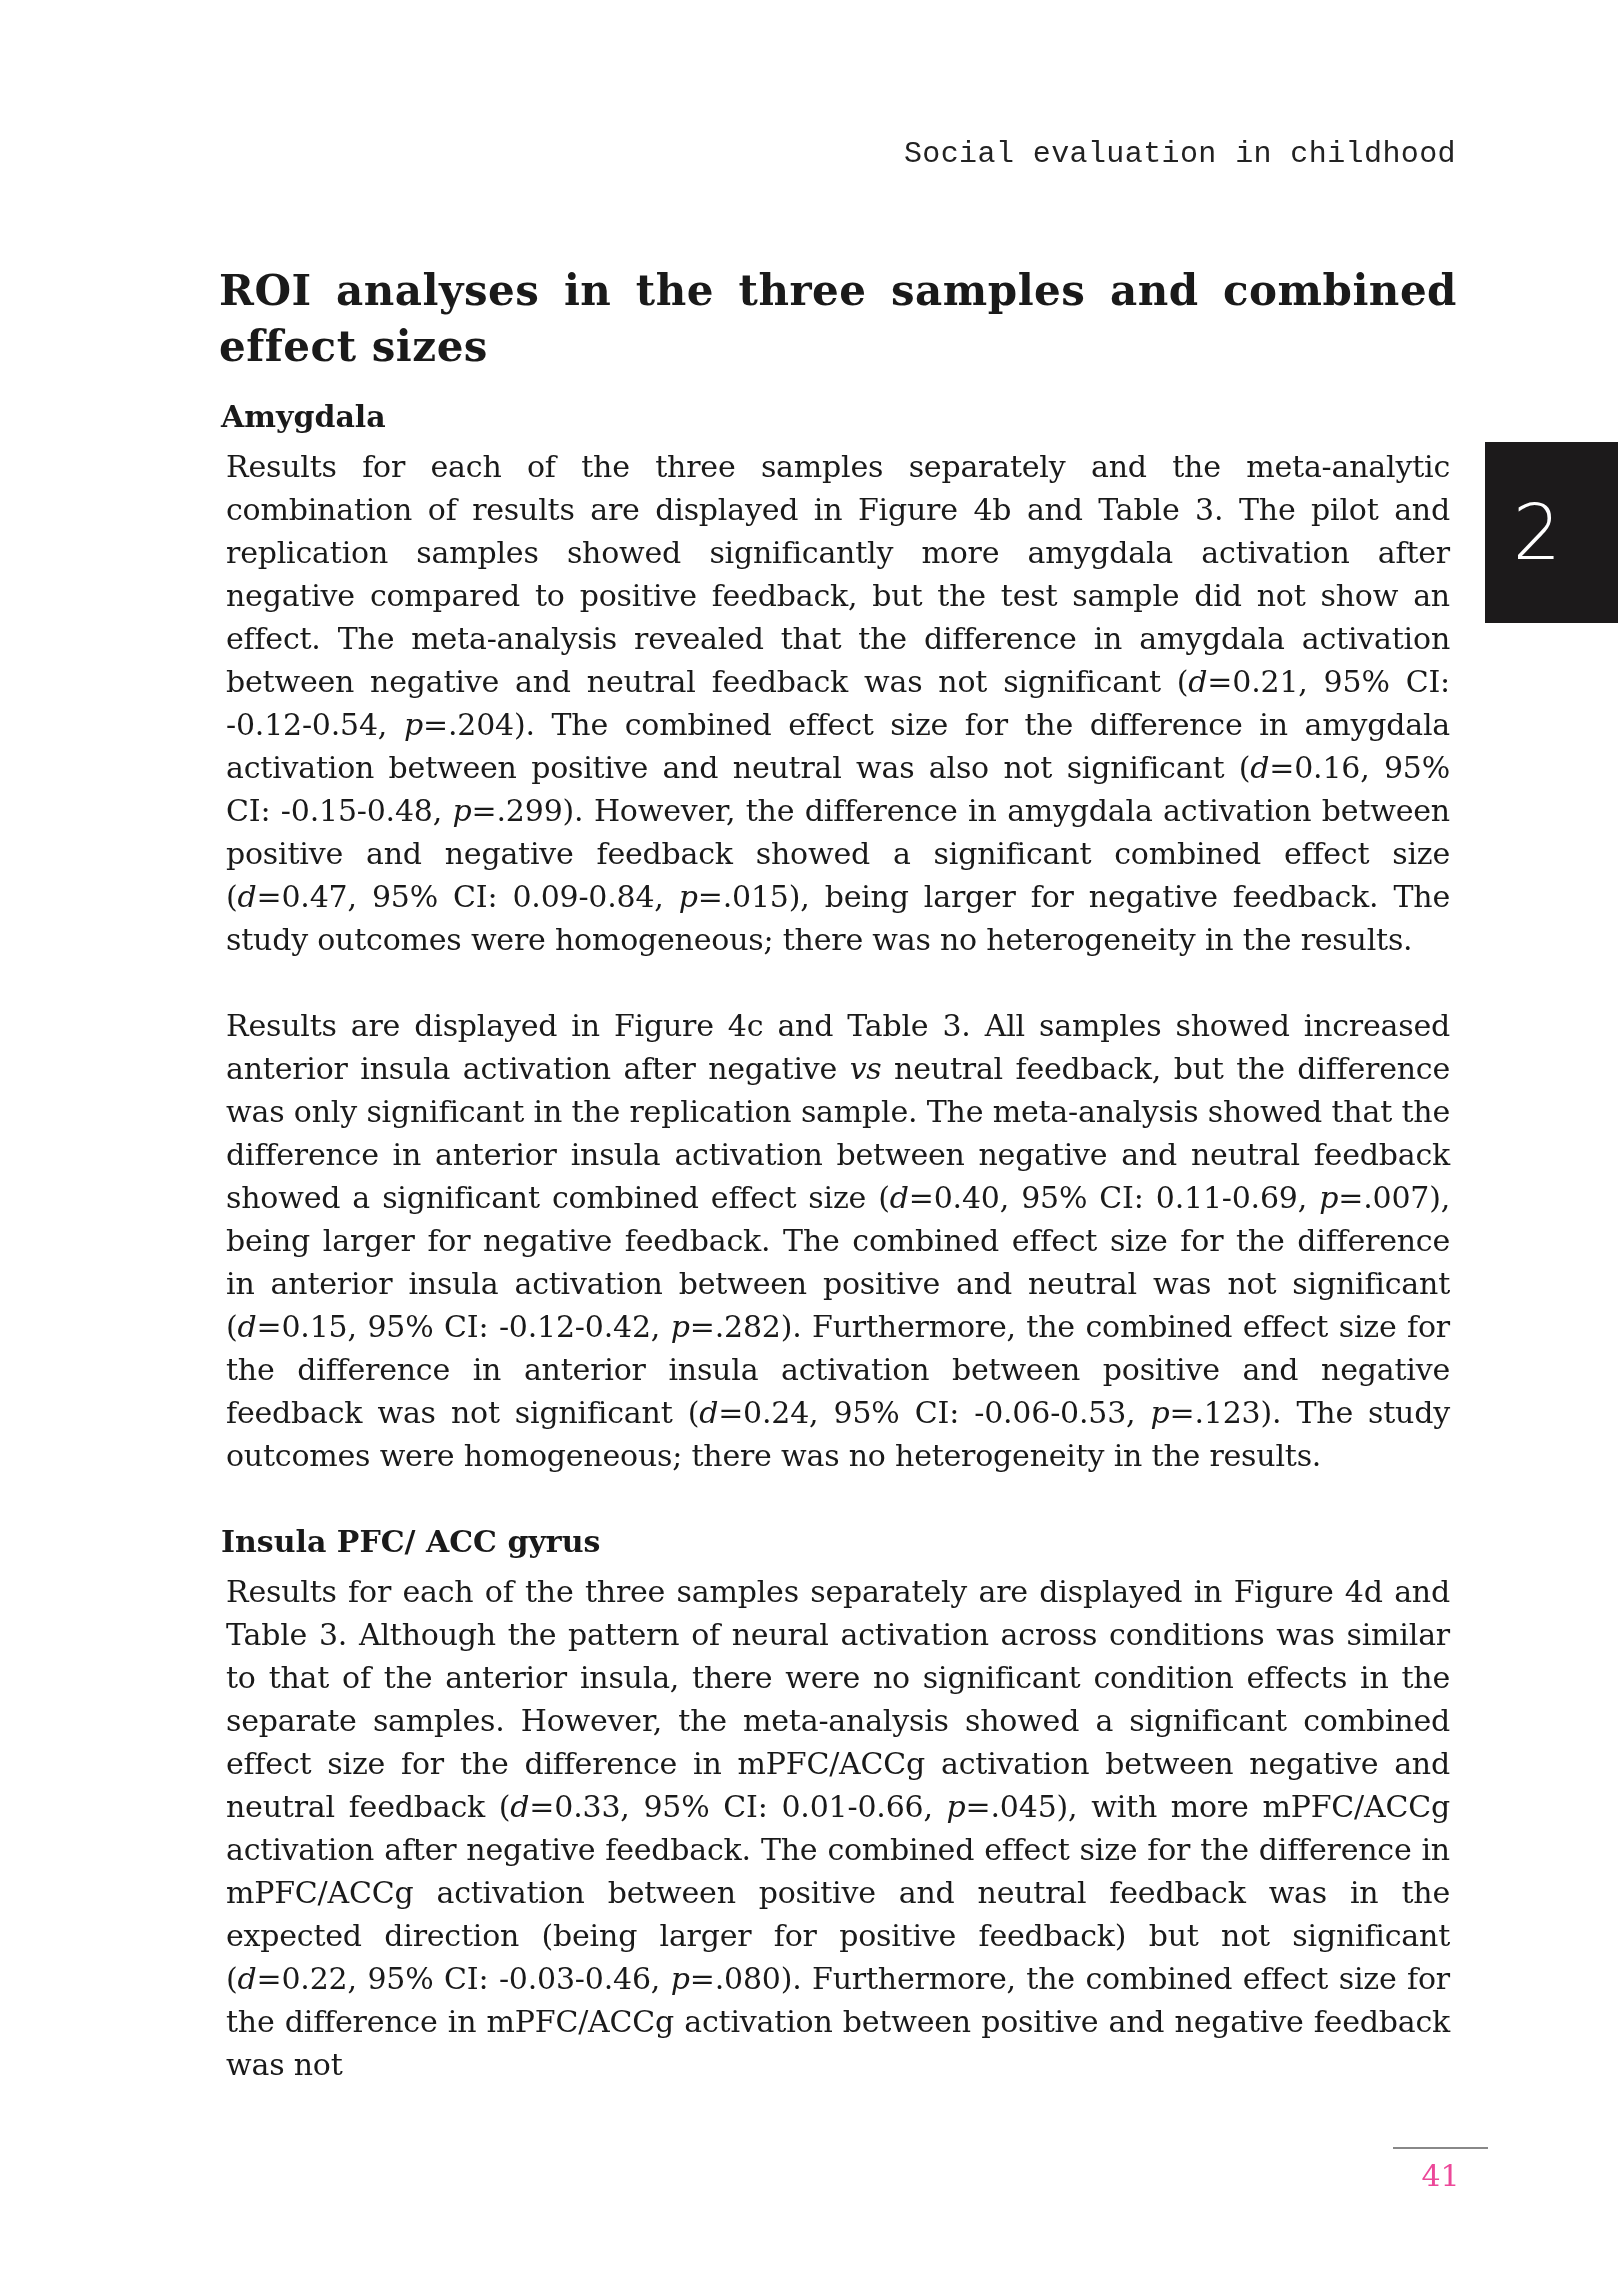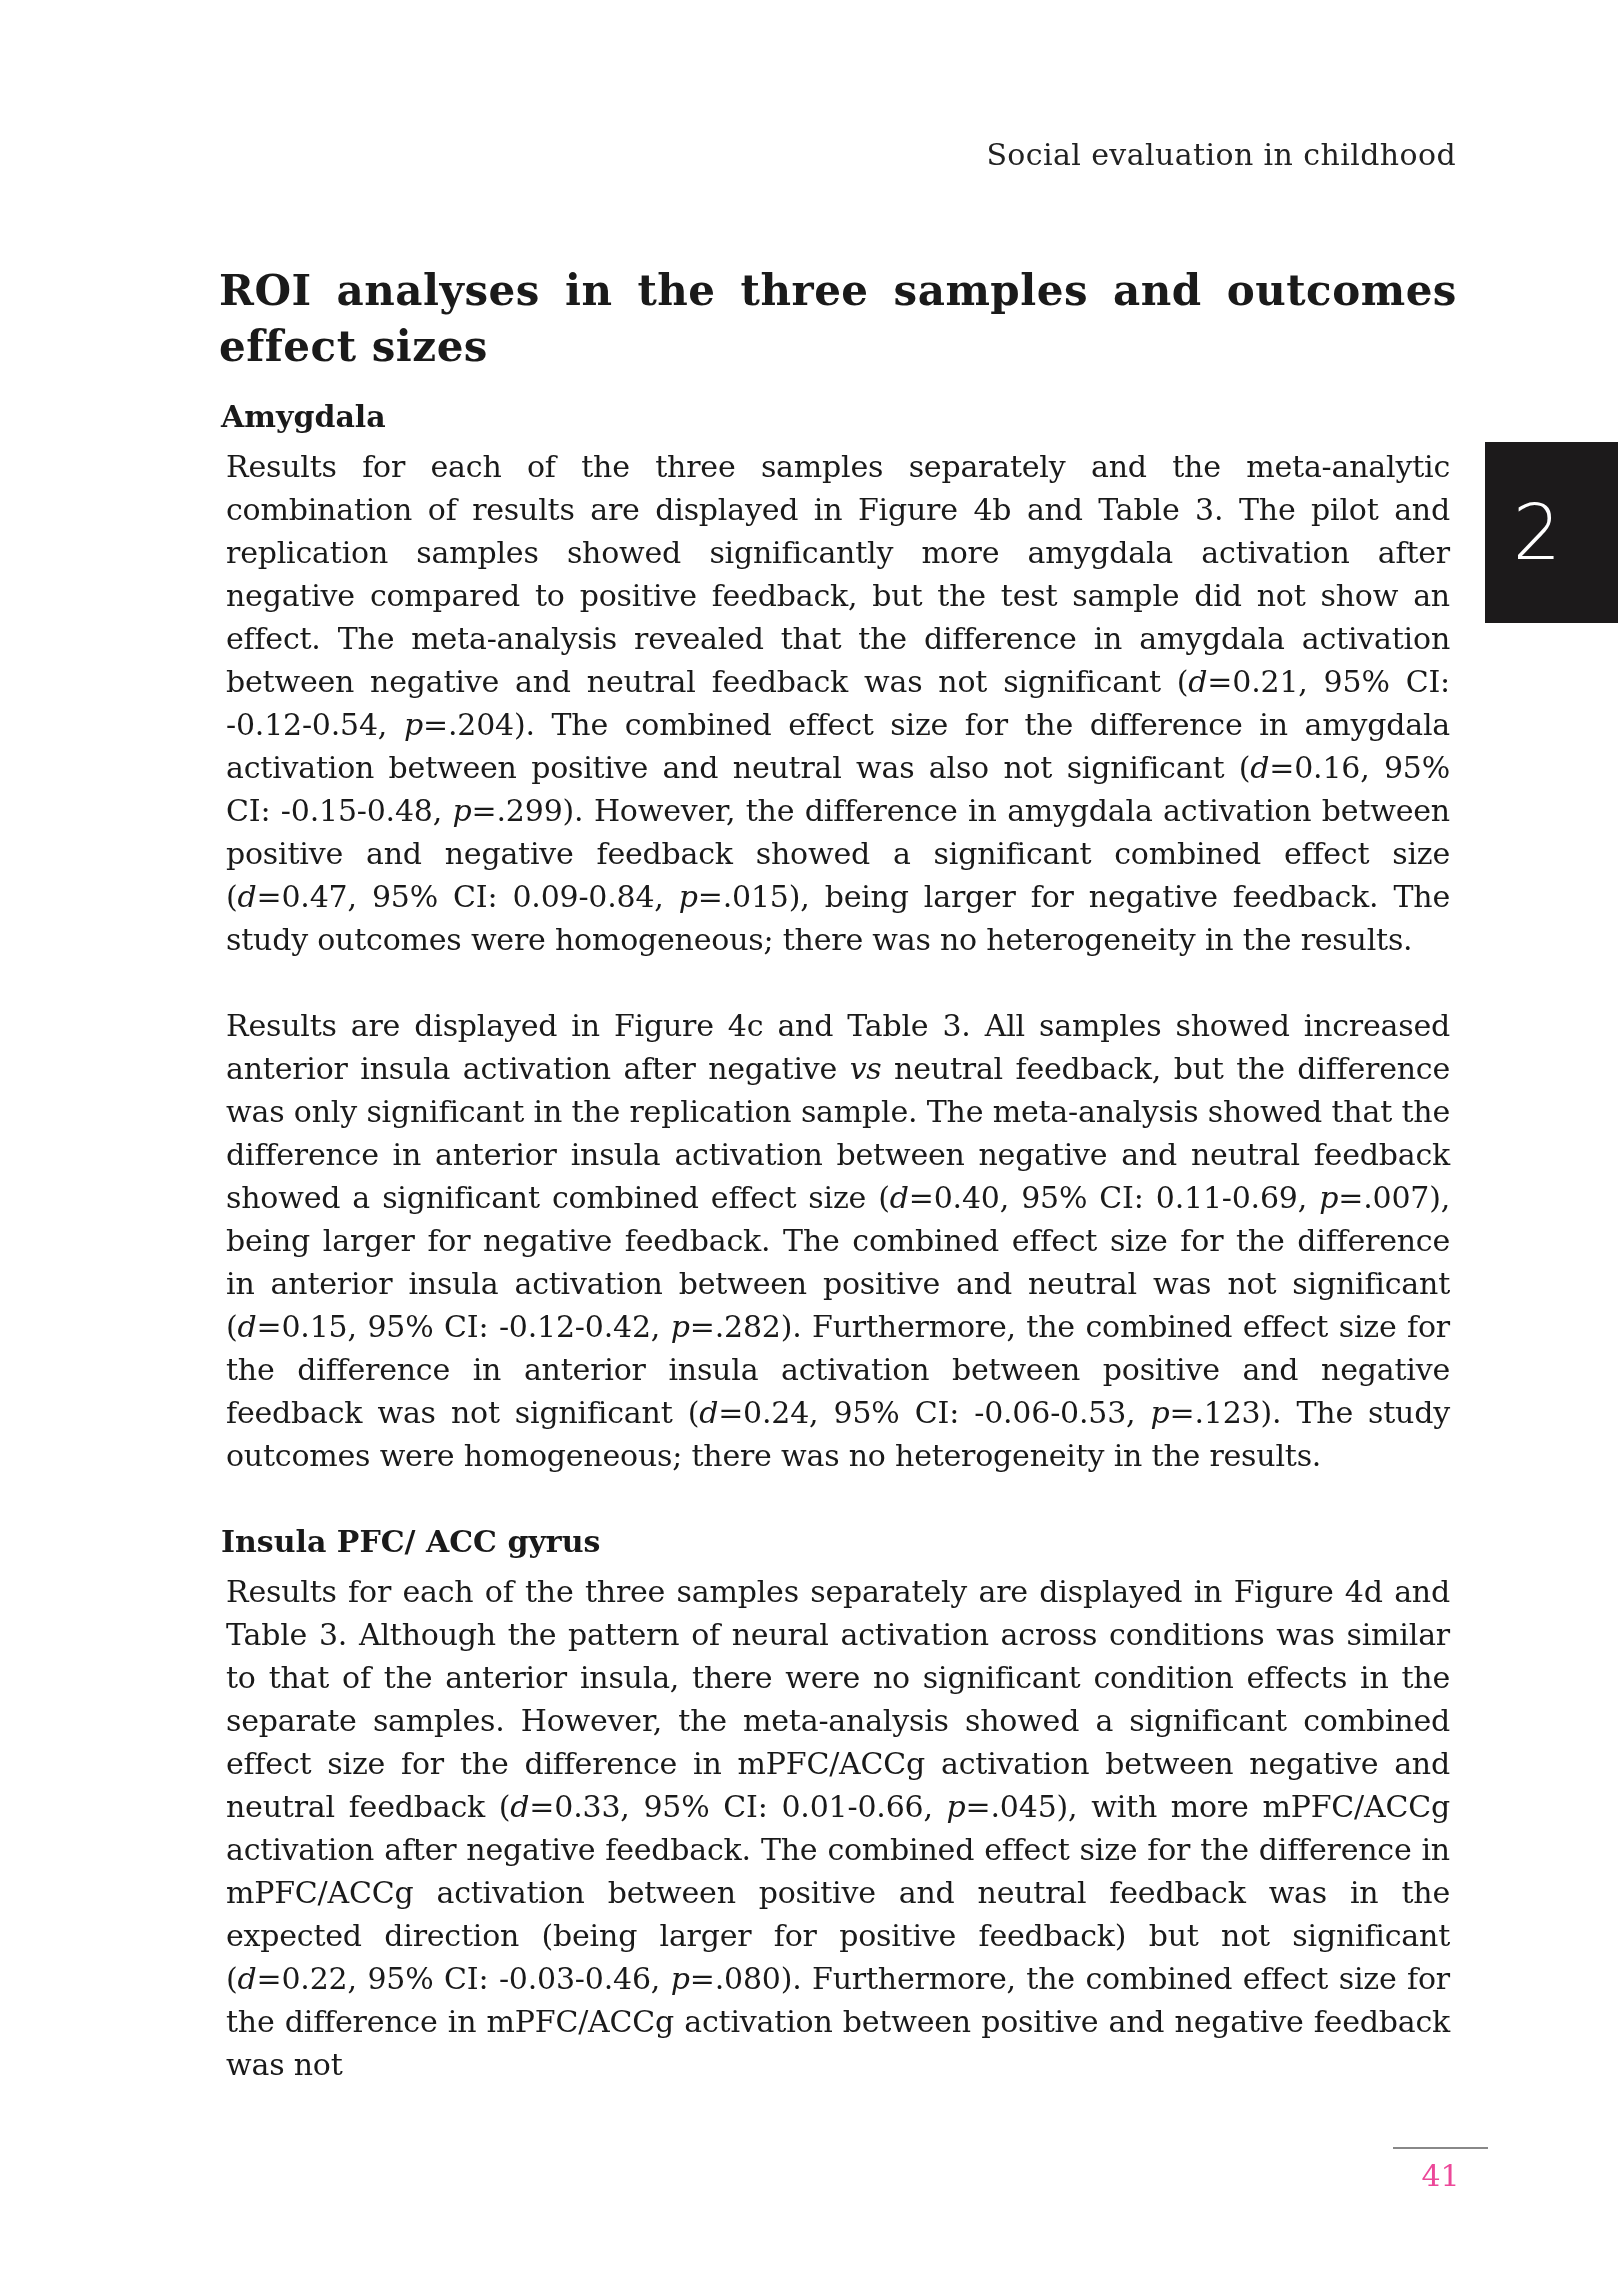--- a/index.html
+++ b/index.html
@@ -2,21 +2,21 @@
 <html style="font-size:12px"><head>
 <meta charset="utf-8">
 <style>
   html, body { margin: 0; padding: 0; background: #ffffff; }
   body {
     width: 1619px; height: 2284px; position: relative; overflow: hidden;
     font-family: "DejaVu Serif", serif; color: #1a1a1a;
   }
   .running-head {
     position: absolute; top: 137px; right: 163px;
-    font-size: 30px; letter-spacing: 0.4px; color: #222;
+    font-size: 30px; letter-spacing: 0.4px; color: #222; font-family: Liberation Mono, monospace;
   }
   .chapter-tab {
     position: absolute; top: 442px; left: 1485px; width: 134px; height: 181px;
     background: #1c1a1b; color: #ffffff;
     display: flex; align-items: center; justify-content: center;
     font-family: "DejaVu Sans", sans-serif; font-size: 76px; font-weight: 300;
     padding-right: 30px; box-sizing: border-box;
   }
   .content {
     position: absolute; top: 263px; left: 219px; width: 1238px;
@@ -45,21 +45,21 @@
 </head>
 <body>
 
 <div class="running-head">Social evaluation in childhood</div>
 
 <div class="chapter-tab">
   <span>2</span>
 </div>
 
 <div class="content">
-  <h1>ROI analyses in the three samples and outcomes effect sizes</h1>
+  <h1>ROI analyses in the three samples and combined effect sizes</h1>
 
   <div class="section">
     <h2>Amygdala</h2>
     <p class="body">Results for each of the three samples separately and the meta-analytic combination of results are displayed in Figure 4b and Table 3. The pilot and replication samples showed significantly more amygdala activation after negative compared to positive feedback, but the test sample did not show an effect. The meta-analysis revealed that the difference in amygdala activation between negative and neutral feedback was not significant (<i>d</i>=0.21, 95% CI: -0.12-0.54, <i>p</i>=.204). The combined effect size for the difference in amygdala activation between positive and neutral was also not significant (<i>d</i>=0.16, 95% CI: -0.15-0.48, <i>p</i>=.299). However, the difference in amygdala activation between positive and negative feedback showed a significant combined effect size (<i>d</i>=0.47, 95% CI: 0.09-0.84, <i>p</i>=.015), being larger for negative feedback. The study outcomes were homogeneous; there was no heterogeneity in the results.</p>
   </div>
 
   <div class="section">
     <p class="body">Results are displayed in Figure 4c and Table 3. All samples showed increased anterior insula activation after negative <i>vs</i> neutral feedback, but the difference was only significant in the replication sample. The meta-analysis showed that the difference in anterior insula activation between negative and neutral feedback showed a significant combined effect size (<i>d</i>=0.40, 95% CI: 0.11-0.69, <i>p</i>=.007), being larger for negative feedback. The combined effect size for the difference in anterior insula activation between positive and neutral was not significant (<i>d</i>=0.15, 95% CI: -0.12-0.42, <i>p</i>=.282). Furthermore, the combined effect size for the difference in anterior insula activation between positive and negative feedback was not significant (<i>d</i>=0.24, 95% CI: -0.06-0.53, <i>p</i>=.123). The study outcomes were homogeneous; there was no heterogeneity in the results.</p>
   </div>
 

